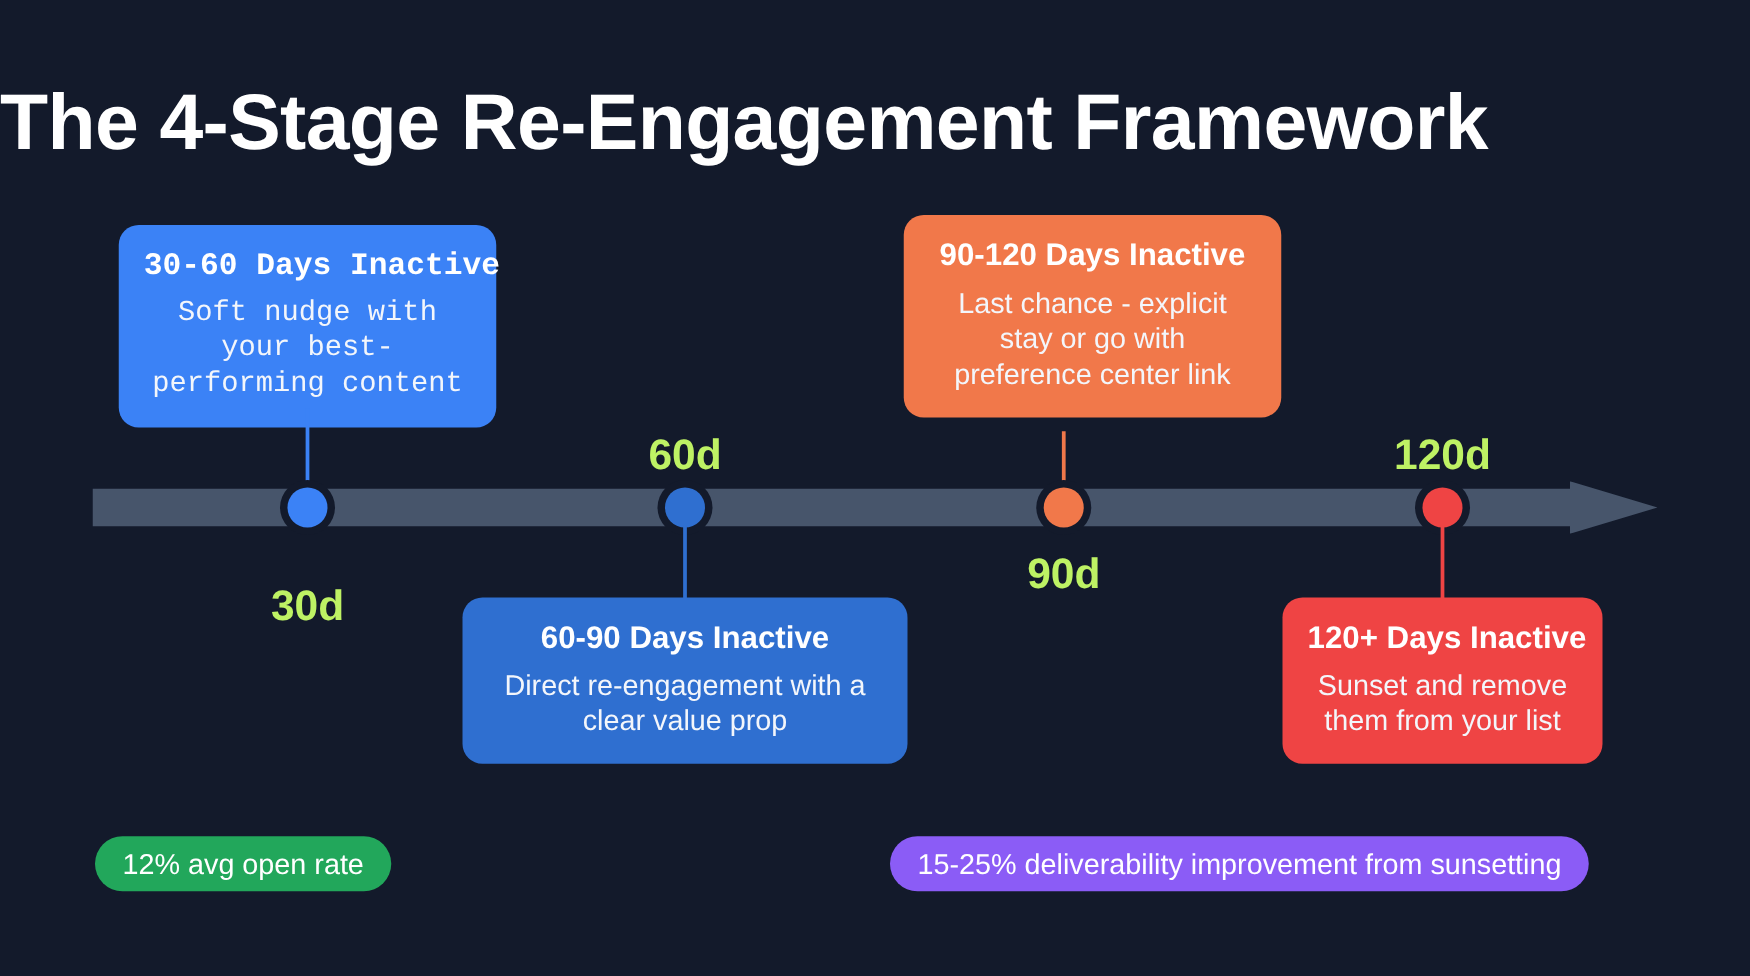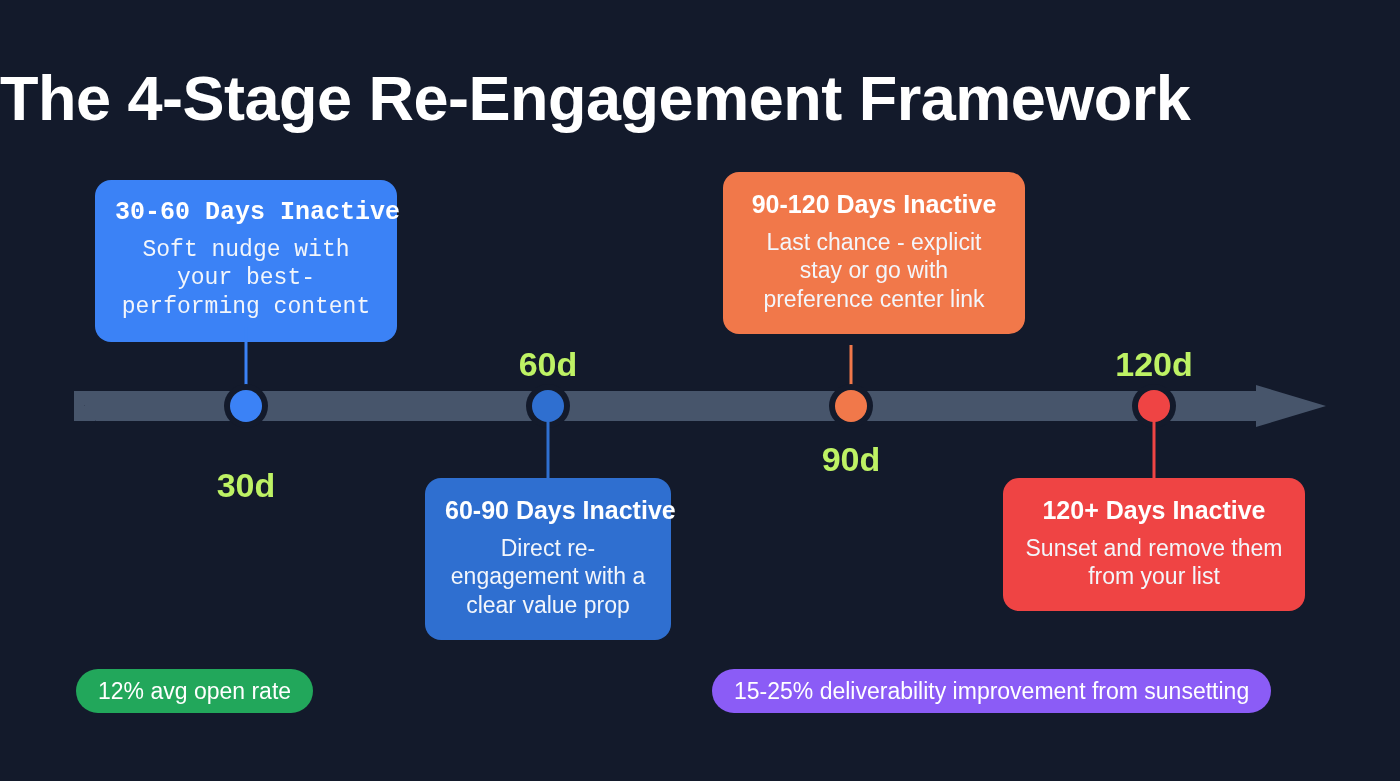--- a/index.html
+++ b/index.html
@@ -133,39 +133,39 @@
   </div>
   <div class="connector" style="left:246px; top:327px; height:66px; background:#3b82f6;"></div>
   <div class="dot-ring" style="left:246px; top:406px;"></div>
   <div class="dot" style="left:246px; top:406px; background:#3b82f6;"></div>
   <div class="tick-label" style="left:246px; top:440px;margin-top:26px;">30d</div>
 
   <div class="tick-label" style="left:548px; top:345px;">60d</div>
   <div class="dot-ring" style="left:548px; top:406px;"></div>
   <div class="dot" style="left:548px; top:406px; background:#2f6fd0;"></div>
   <div class="connector" style="left:548px; top:420px; height:60px; background:#2f6fd0;"></div>
-  <div class="card" style="left:548px; top:478px; width:246px; background:#2f6fd0;">
+  <div class="card" style="left:548px; top:478px; width:356px; background:#2f6fd0;">
     <div class="card-title">60-90 Days Inactive</div>
     <div class="card-desc">Direct re-engagement with a clear value prop</div>
   </div>
 
   <div class="card" style="left:874px; top:172px; width:302px; background:#f1784a;">
     <div class="card-title">90-120 Days Inactive</div>
     <div class="card-desc">Last chance - explicit stay or go with preference center link</div>
   </div>
   <div class="connector" style="left:851px; top:345px; height:48px; background:#f1784a;"></div>
   <div class="dot-ring" style="left:851px; top:406px;"></div>
   <div class="dot" style="left:851px; top:406px; background:#f1784a;"></div>
   <div class="tick-label" style="left:851px; top:440px;">90d</div>
 
   <div class="tick-label" style="left:1154px; top:345px;">120d</div>
   <div class="dot-ring" style="left:1154px; top:406px;"></div>
   <div class="dot" style="left:1154px; top:406px; background:#ef4444;"></div>
   <div class="connector" style="left:1154px; top:420px; height:60px; background:#ef4444;"></div>
-  <div class="card" style="left:1154px; top:478px; width:302px; background:#ef4444;">
+  <div class="card" style="left:1154px; top:478px; width:256px; background:#ef4444;">
     <div class="card-title">120+ Days Inactive</div>
     <div class="card-desc">Sunset and remove them from your list</div>
   </div>
 
   <div class="pill" style="left:76px; top:669px; background:#22a75b;">12% avg open rate</div>
   <div class="pill" style="left:712px; top:669px; background:#8b5cf6;">15-25% deliverability improvement from sunsetting</div>
 
 </div>
 
 </body></html>

